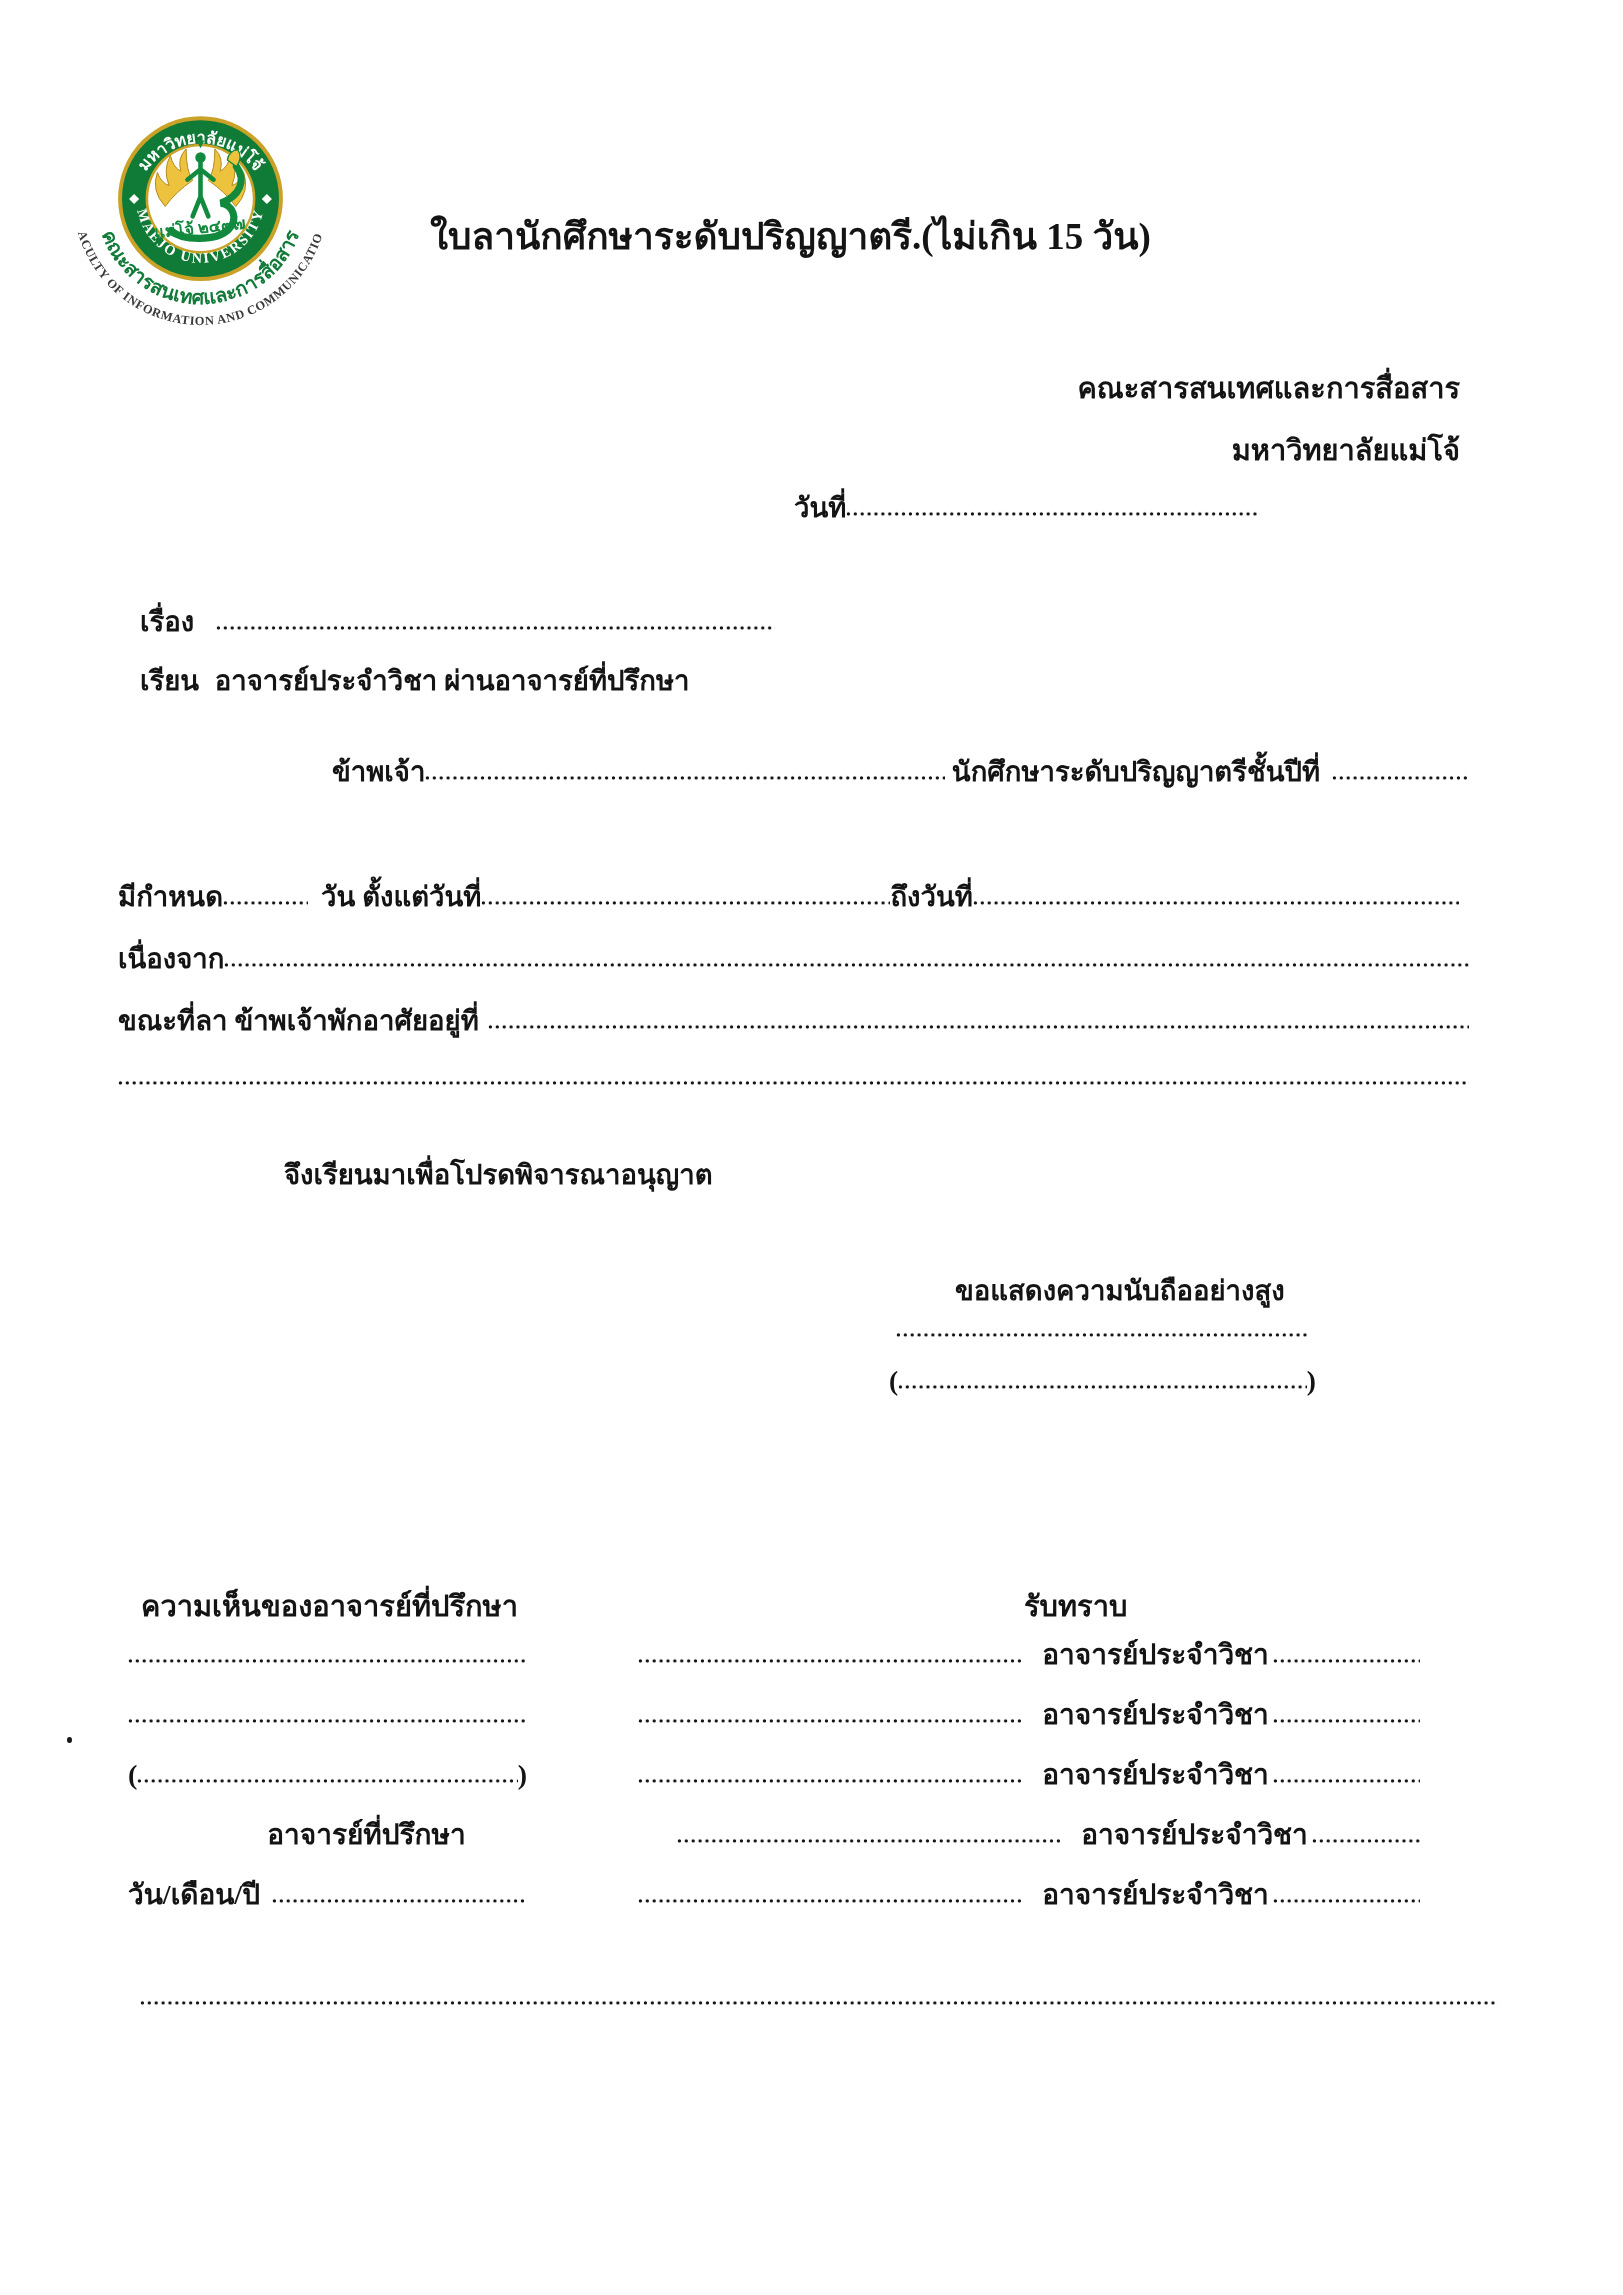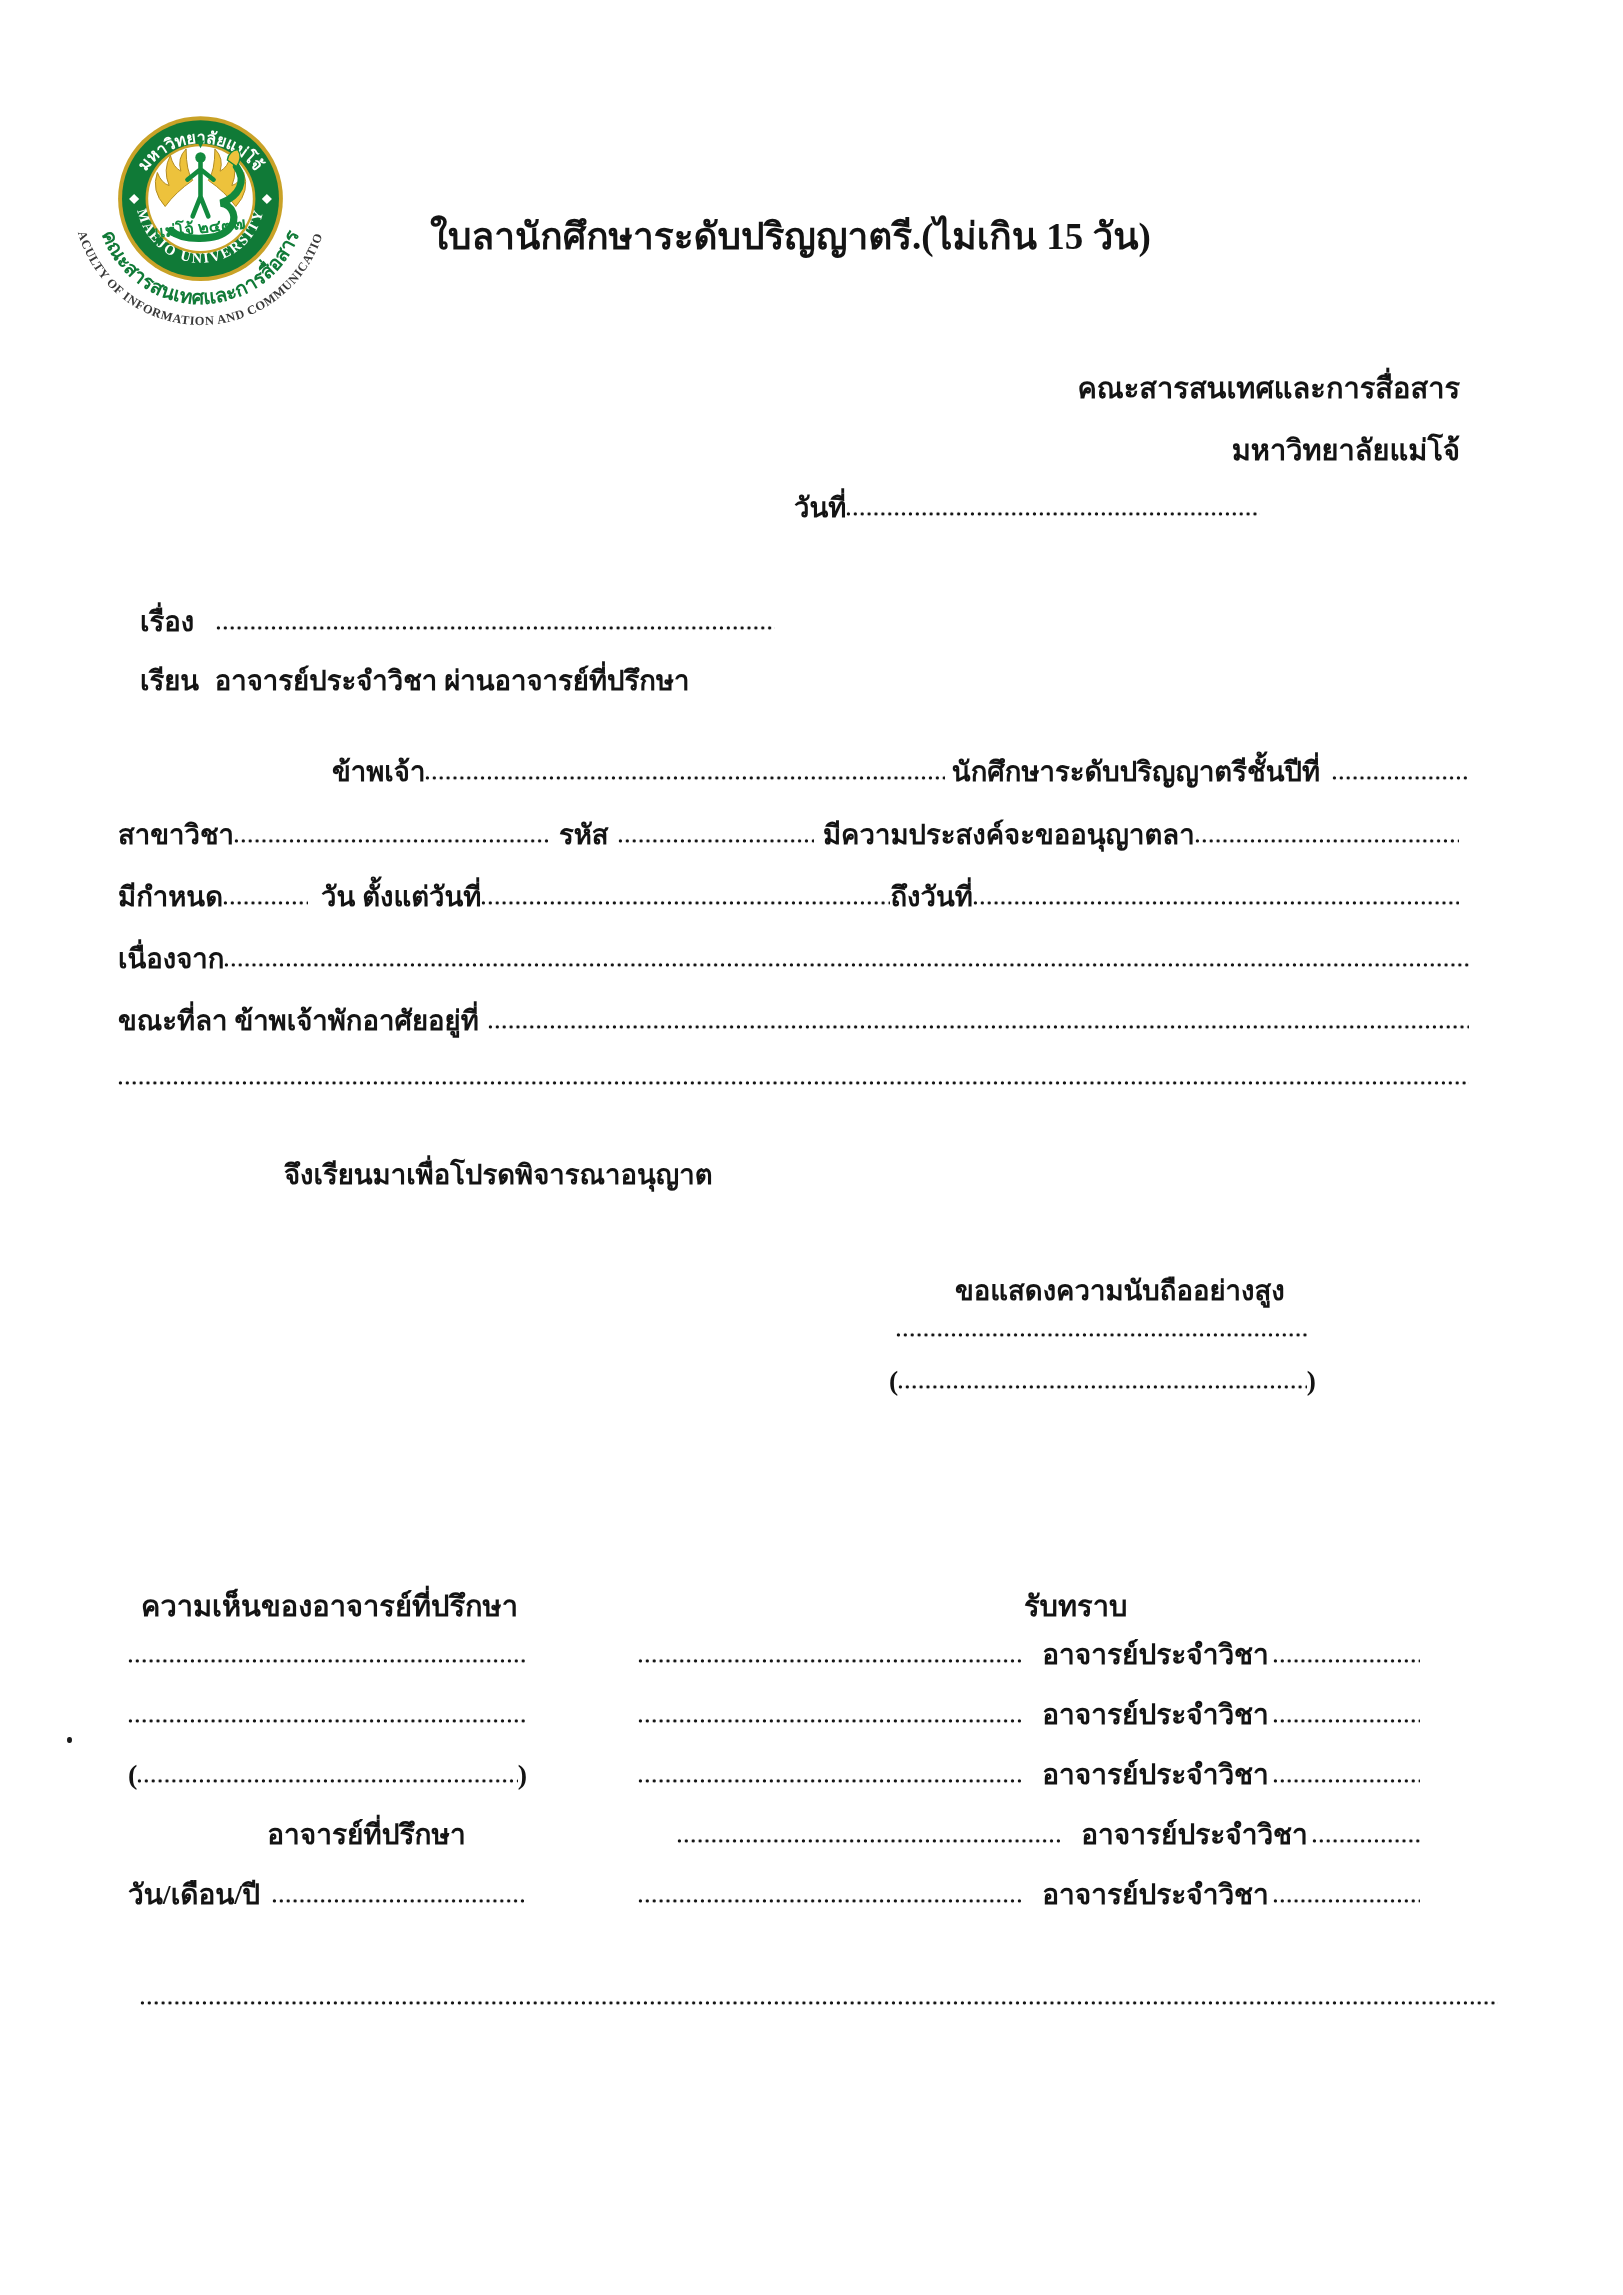--- a/index.html
+++ b/index.html
@@ -124,28 +124,20 @@
     <span class="lbl" style="margin-left:15.7px;">อาจารย์ประจำวิชา ผ่านอาจารย์ที่ปรึกษา</span>
   </div>
 
   <div class="line" style="left:292px;top:756px;width:1135px;margin-left:40px;">
     <span class="lbl">ข้าพเจ้า</span>
     <span class="dots" style="width:520px;"></span>
     <span class="lbl" style="margin-left:6.5px;">นักศึกษาระดับปริญญาตรีชั้นปีที่</span>
     <span class="dots grow" style="margin-left:11.8px;"></span>
   </div>
 
-  <div class="line" style="left:118px;top:819px;width:1341px;">
-    <span class="lbl">สาขาวิชา</span>
-    <span class="dots" style="width:317px;"></span>
-    <span class="lbl" style="margin-left:7.9px;">รหัส</span>
-    <span class="dots" style="width:196px;margin-left:9.2px;"></span>
-    <span class="lbl" style="margin-left:9.2px;">มีความประสงค์จะขออนุญาตลา</span>
-    <span class="dots grow"></span>
-  </div>
 
   <div class="line" style="left:118px;top:881px;width:1341px;text-align:right;">
     <span class="lbl">มีกำหนด</span>
     <span class="dots" style="width:85px;"></span>
     <span class="lbl" style="margin-left:13px;">วัน ตั้งแต่วันที่</span>
     <span class="dots" style="width:409px;"></span>
     <span class="lbl">ถึงวันที่</span>
     <span class="dots grow"></span>
   </div>
 

